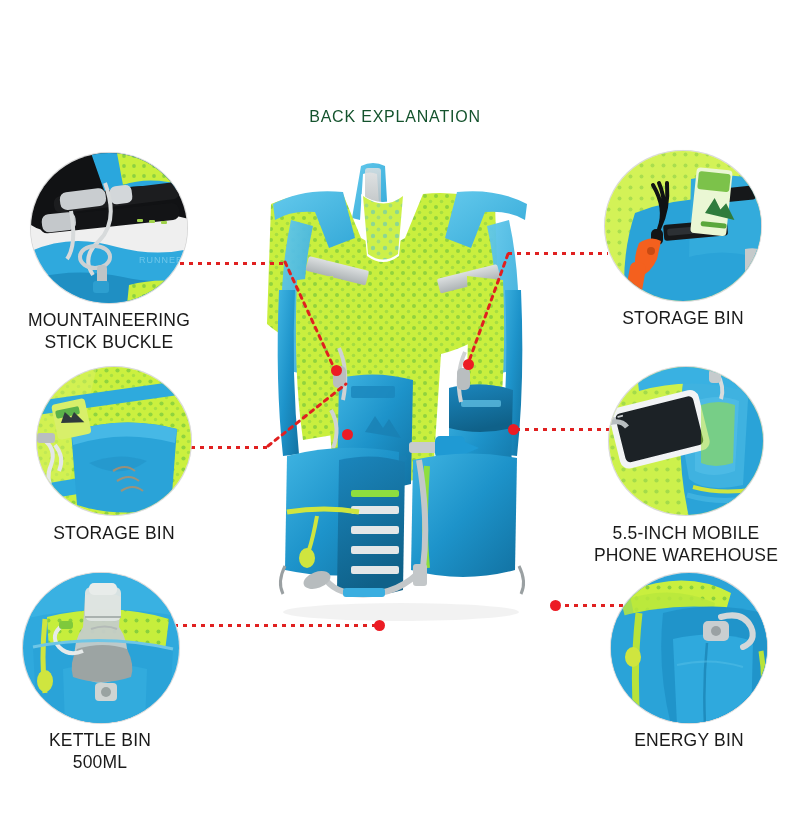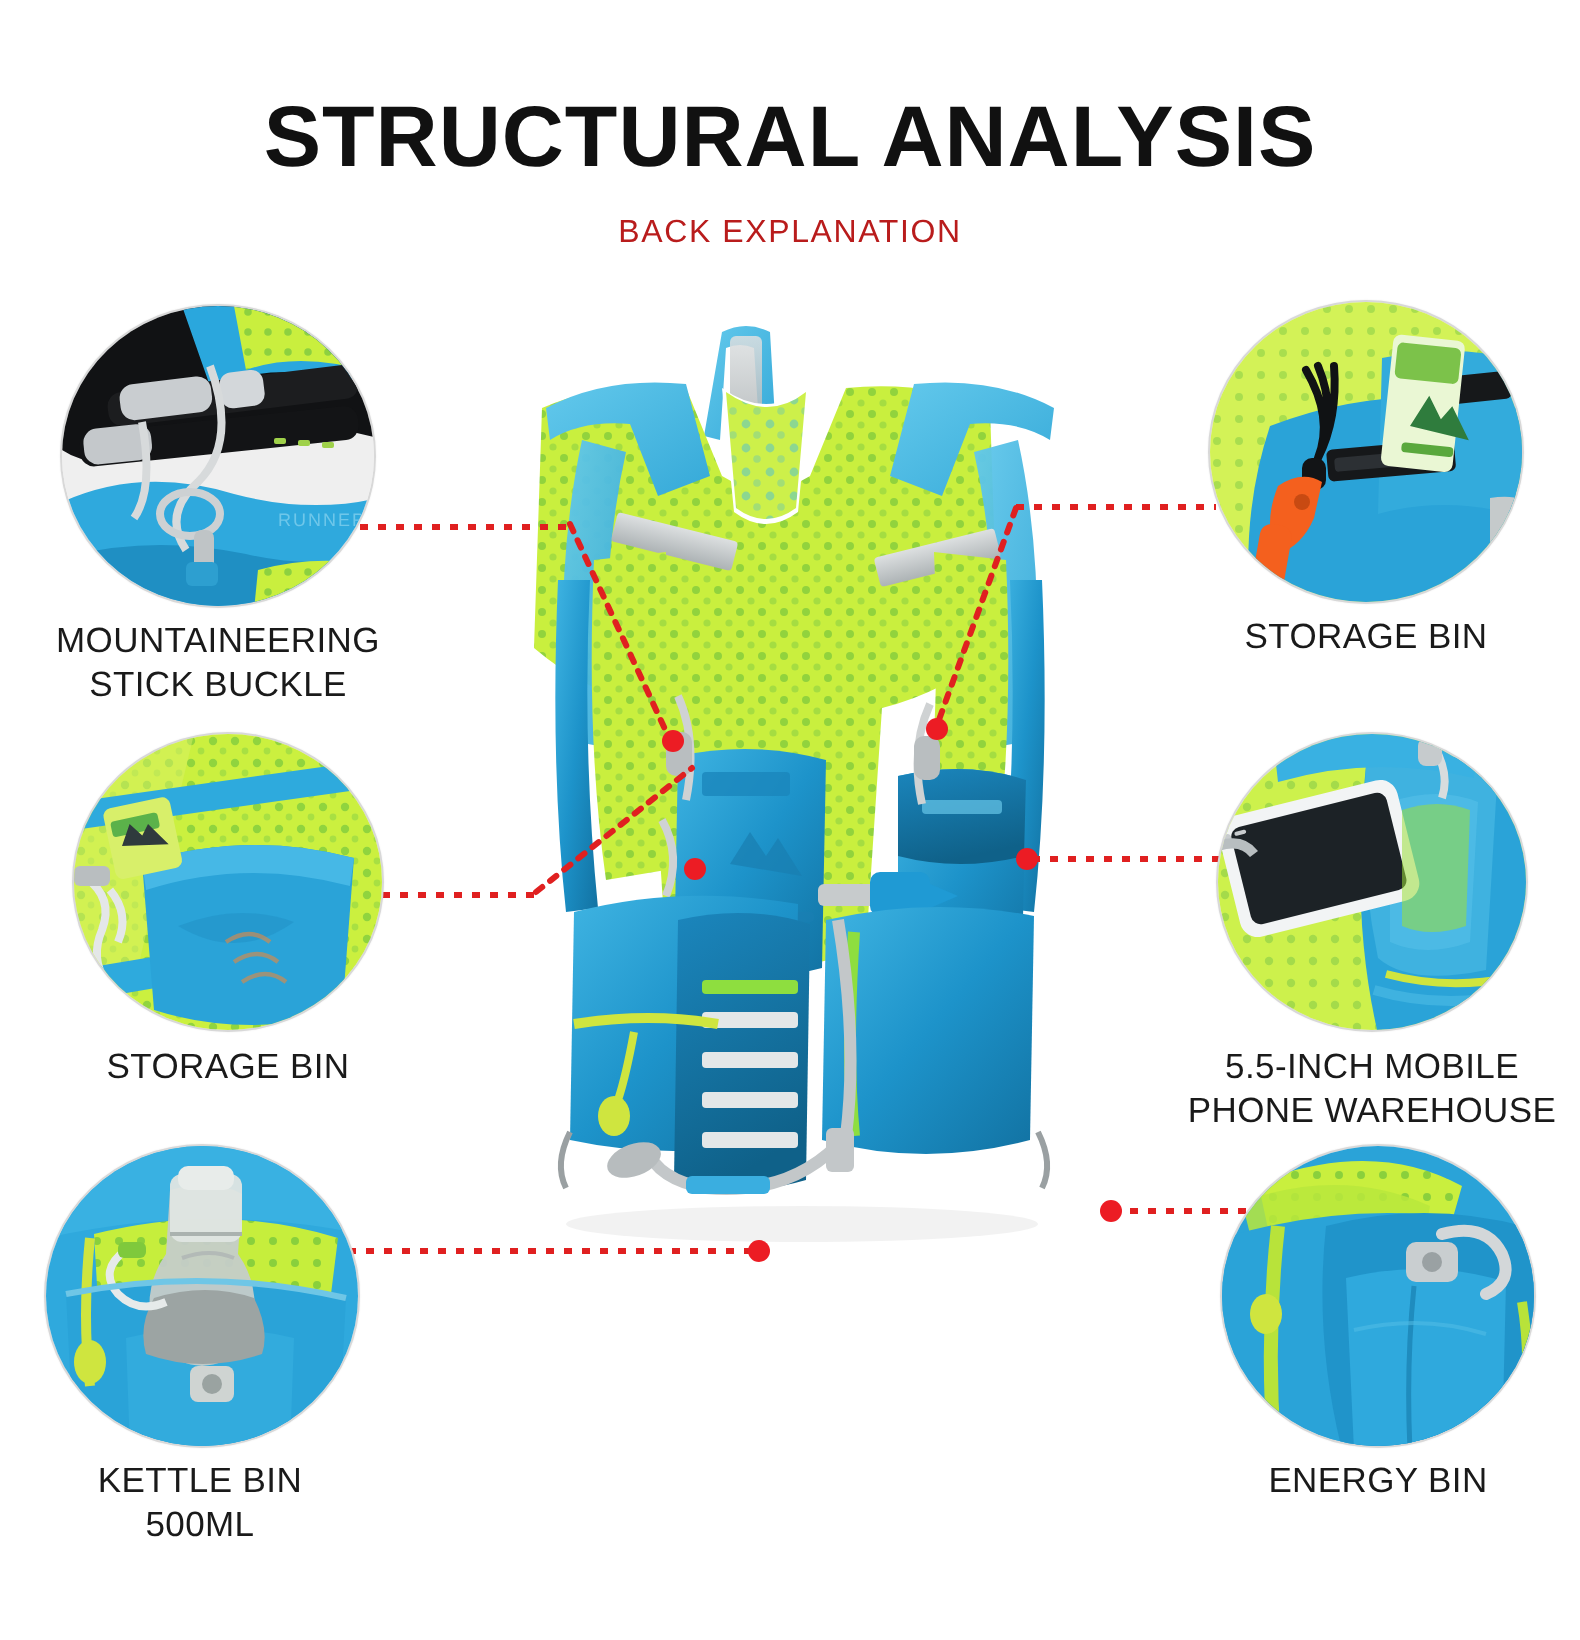--- a/index.html
+++ b/index.html
@@ -15,21 +15,21 @@
   .title {
     position: absolute; top: 48px; left: 0; width: 790px;
     text-align: center;
     font-size: 43px; font-weight: 700; letter-spacing: 0.5px;
     color: #111111; line-height: 1;
   }
   .subtitle {
     position: absolute; top: 108px; left: 0; width: 790px;
     text-align: center;
     font-size: 16px; font-weight: 400; letter-spacing: 0.8px;
-    color: #b91c1c;
+    color: #14532d;
   }
 
   
   .callout { position: absolute; }
   .circle {
     position: absolute; left: 0; top: 0;
     border-radius: 50%;
     border: 1.5px solid #d8d8d8;
     overflow: hidden;
     background: #f4f4f4;
@@ -62,21 +62,20 @@
   }
 
   
   #vest { position: absolute; left: 213px; top: 160px; width: 375px; height: 520px; }
 </style>
 </head>
 <body>
 
 <div id="page">
 
-  <div class="title">STRUCTURAL ANALYSIS</div>
   <div class="subtitle">BACK EXPLANATION</div>
 
   <div id="vest">
     <svg viewBox="0 0 375 520" width="375" height="520">
       <defs>
         <linearGradient id="gBlue" x1="0" y1="0" x2="1" y2="1">
           <stop offset="0" stop-color="#3fb4e2"></stop>
             <stop offset="0.5" stop-color="#1d93ca"></stop>
             <stop offset="1" stop-color="#1272a2"></stop>
         </linearGradient>

